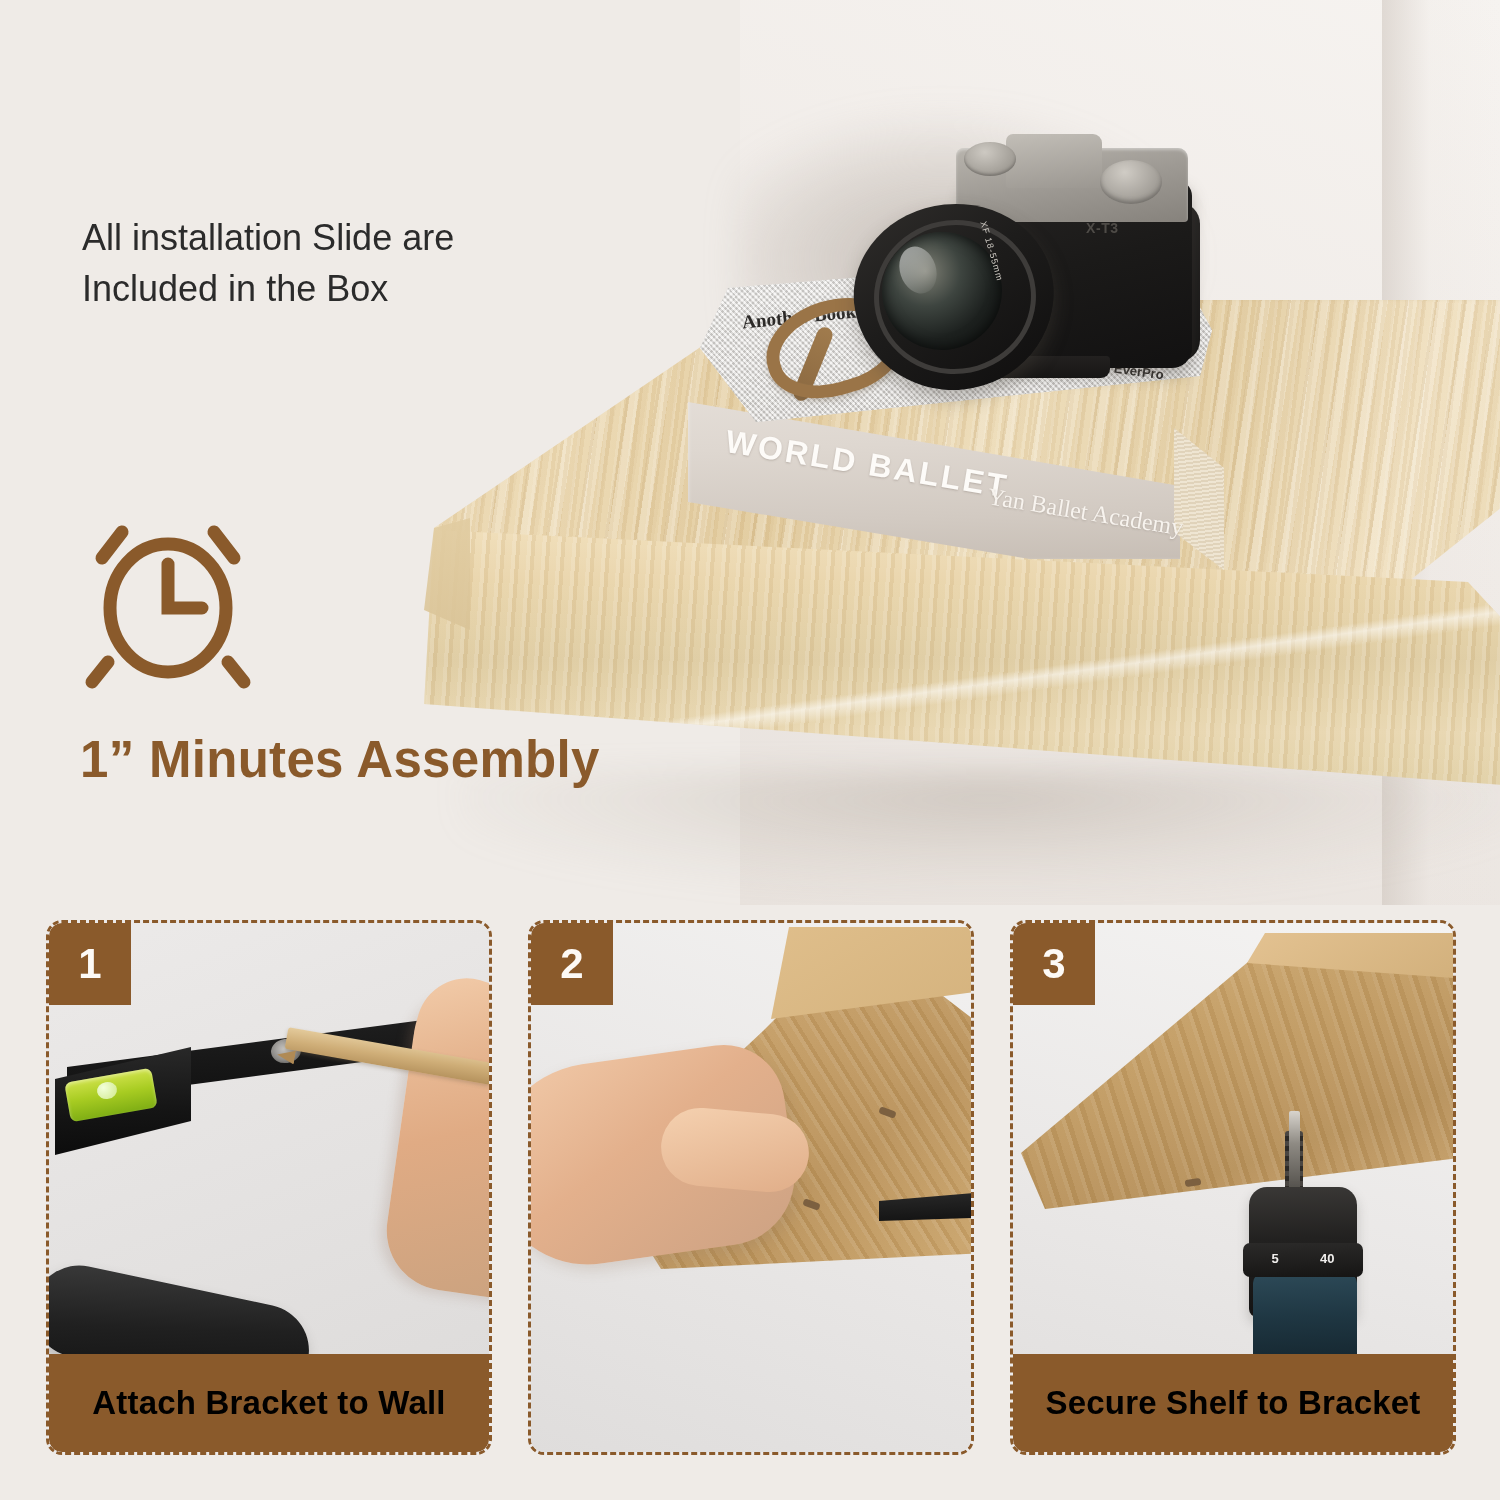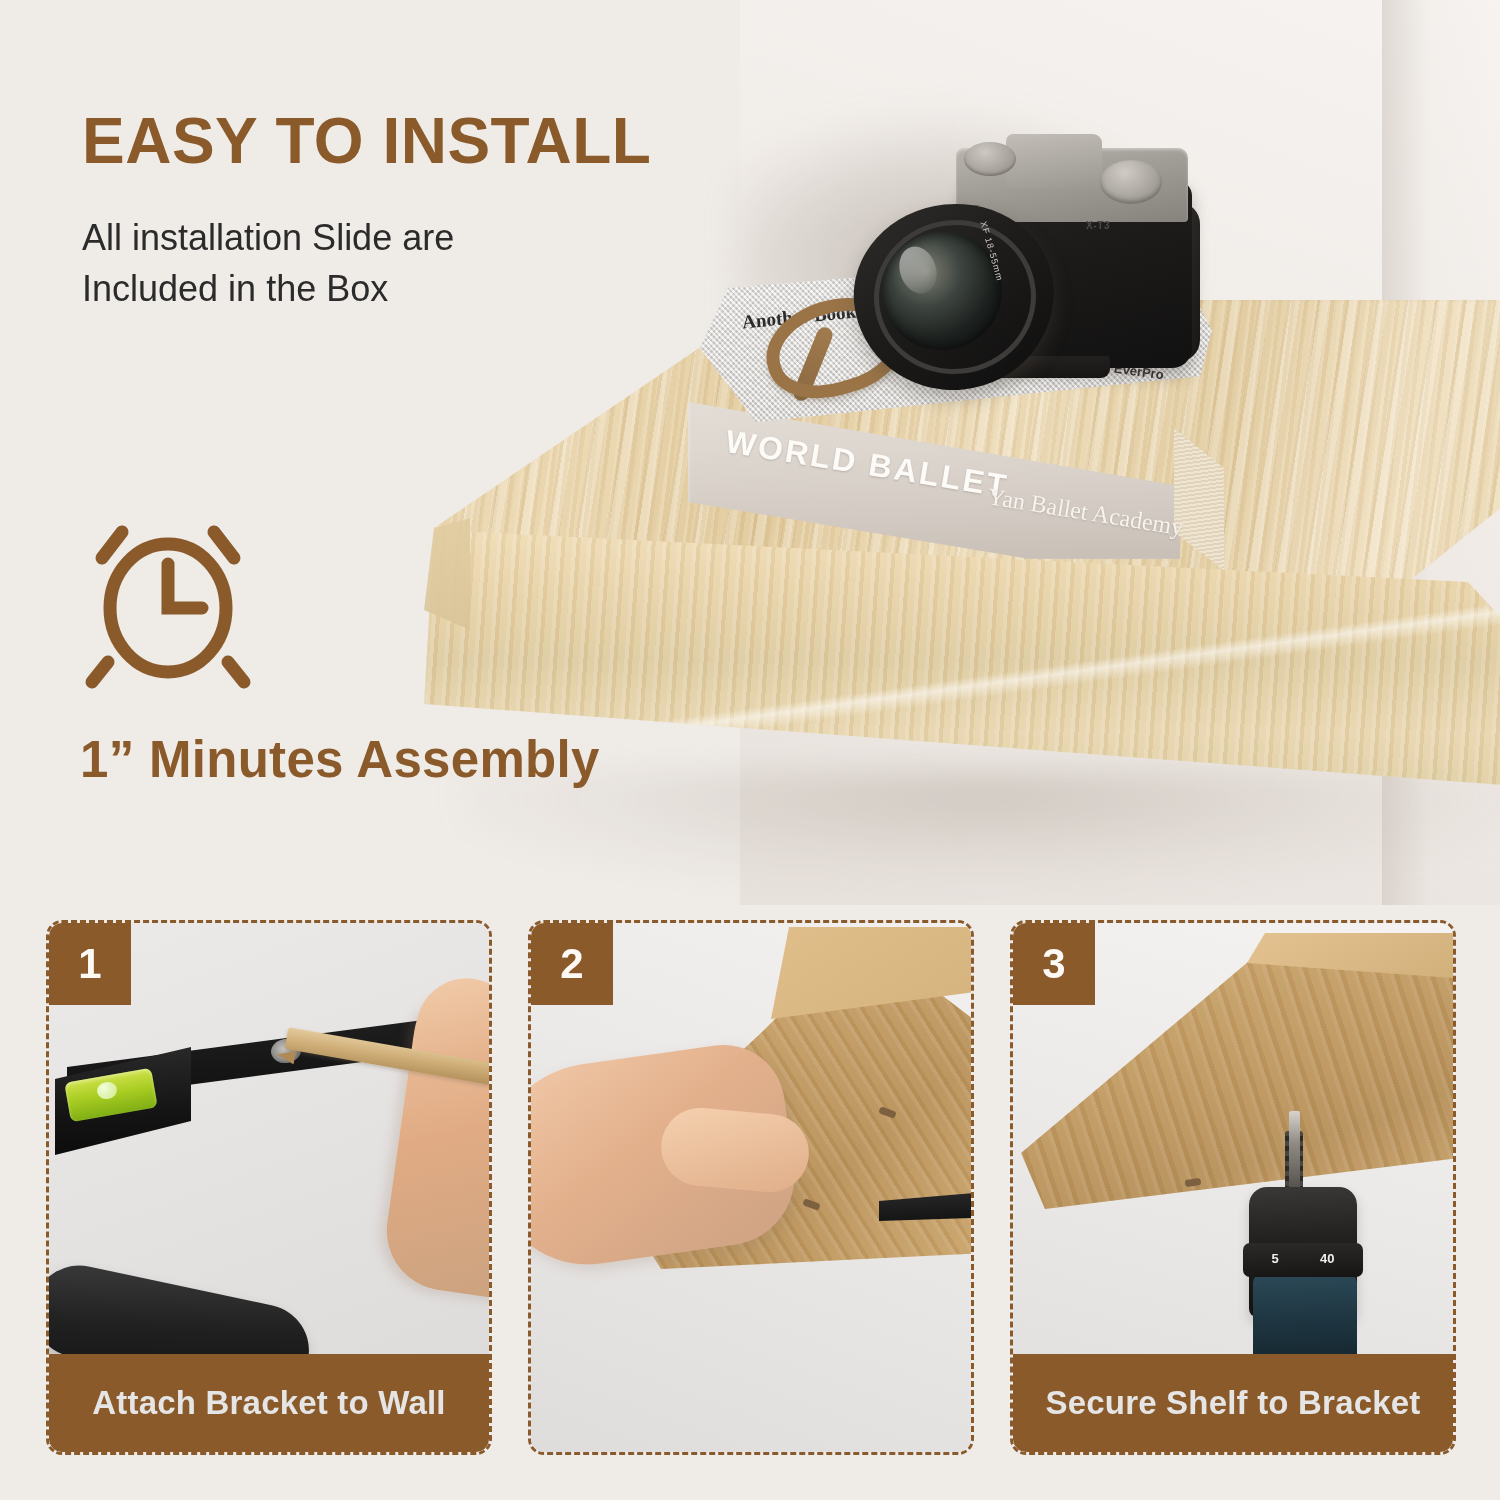--- a/index.html
+++ b/index.html
@@ -217,21 +217,21 @@
     box-shadow:inset 0 -2px 3px rgba(60,58,54,.4);
   }
   .cam-dial-r {
     position:absolute; left:262px; top:32px; width:62px; height:44px;
     background:radial-gradient(ellipse at 40% 28%,#d0ccc5,#8a8680);
     border-radius:50%;
     box-shadow:inset 0 -3px 4px rgba(60,58,54,.42);
   }
   .cam-model {
     position:absolute; left:248px; top:92px;
-    font-size:10px; font-weight:700; color:#4e4b47; letter-spacing:.6px;
+    font-size:14px; font-weight:700; color:#4e4b47; letter-spacing:.6px;
   }
   .cam-lens-outer {
     position:absolute; left:16px; top:76px; width:200px; height:186px;
     background:linear-gradient(150deg,#2f2d2b 0%,#1d1c1b 45%,#0f0e0e 100%);
     border-radius:50% 50% 50% 50% / 48% 48% 52% 52%;
     transform:rotate(-6deg);
     box-shadow:0 9px 18px rgba(80,72,64,.34);
   }
   .cam-lens-ring {
     position:absolute; left:36px; top:92px; width:162px; height:154px;
@@ -315,21 +315,21 @@
     display:flex; align-items:center; justify-content:center;
     font-size:42px; font-weight:700; color:#fdfaf6;
     z-index:6;
   }
   .caption {
     position:absolute;
     left:0; bottom:0; width:100%; height:98px;
     background:#8a5a2b;
     border-radius:0 0 13px 13px;
     display:flex; align-items:center; justify-content:center;
-    font-size:33px; font-weight:700; color:#e5e5e5;
+    font-size:33px; font-weight:700; color:#000000;
     letter-spacing:.2px;
     z-index:6;
   }
 
   
   .p1-wall { position:absolute; inset:0; background:linear-gradient(160deg,#eceae9 0%,#e4e2e1 50%,#dcdad9 100%); }
   .p1-bracket {
     position:absolute; left:18px; top:82px; width:470px; height:120px;
     background:linear-gradient(178deg,#232323 0%,#151515 55%,#0c0c0c 100%);
     clip-path:polygon(0px 62px, 470px 0px, 470px 34px, 0px 96px);
@@ -543,21 +543,20 @@
       <div class="cam-model">X-T3</div>
       <div class="cam-base"></div>
       <div class="cam-lens-outer"></div>
       <div class="cam-lens-ring"></div>
       <div class="cam-lens-glass"></div>
       <div class="cam-lens-hl"></div>
       <div class="cam-lens-marks">XF 18-55mm</div>
     </div>
   </div>
 
-  <h1 class="headline">EASY TO INSTALL</h1>
 
   <p class="subline">All installation Slide are
 Included in the Box</p>
 
   <div class="clock-wrap">
     <svg viewBox="0 0 180 180" width="180" height="180" aria-hidden="true">
       <g fill="none" stroke="#8a5a2b" stroke-width="13" stroke-linecap="round">
 
         <path d="M24 46 L44 20"></path>
         <path d="M136 20 L156 46"></path>

